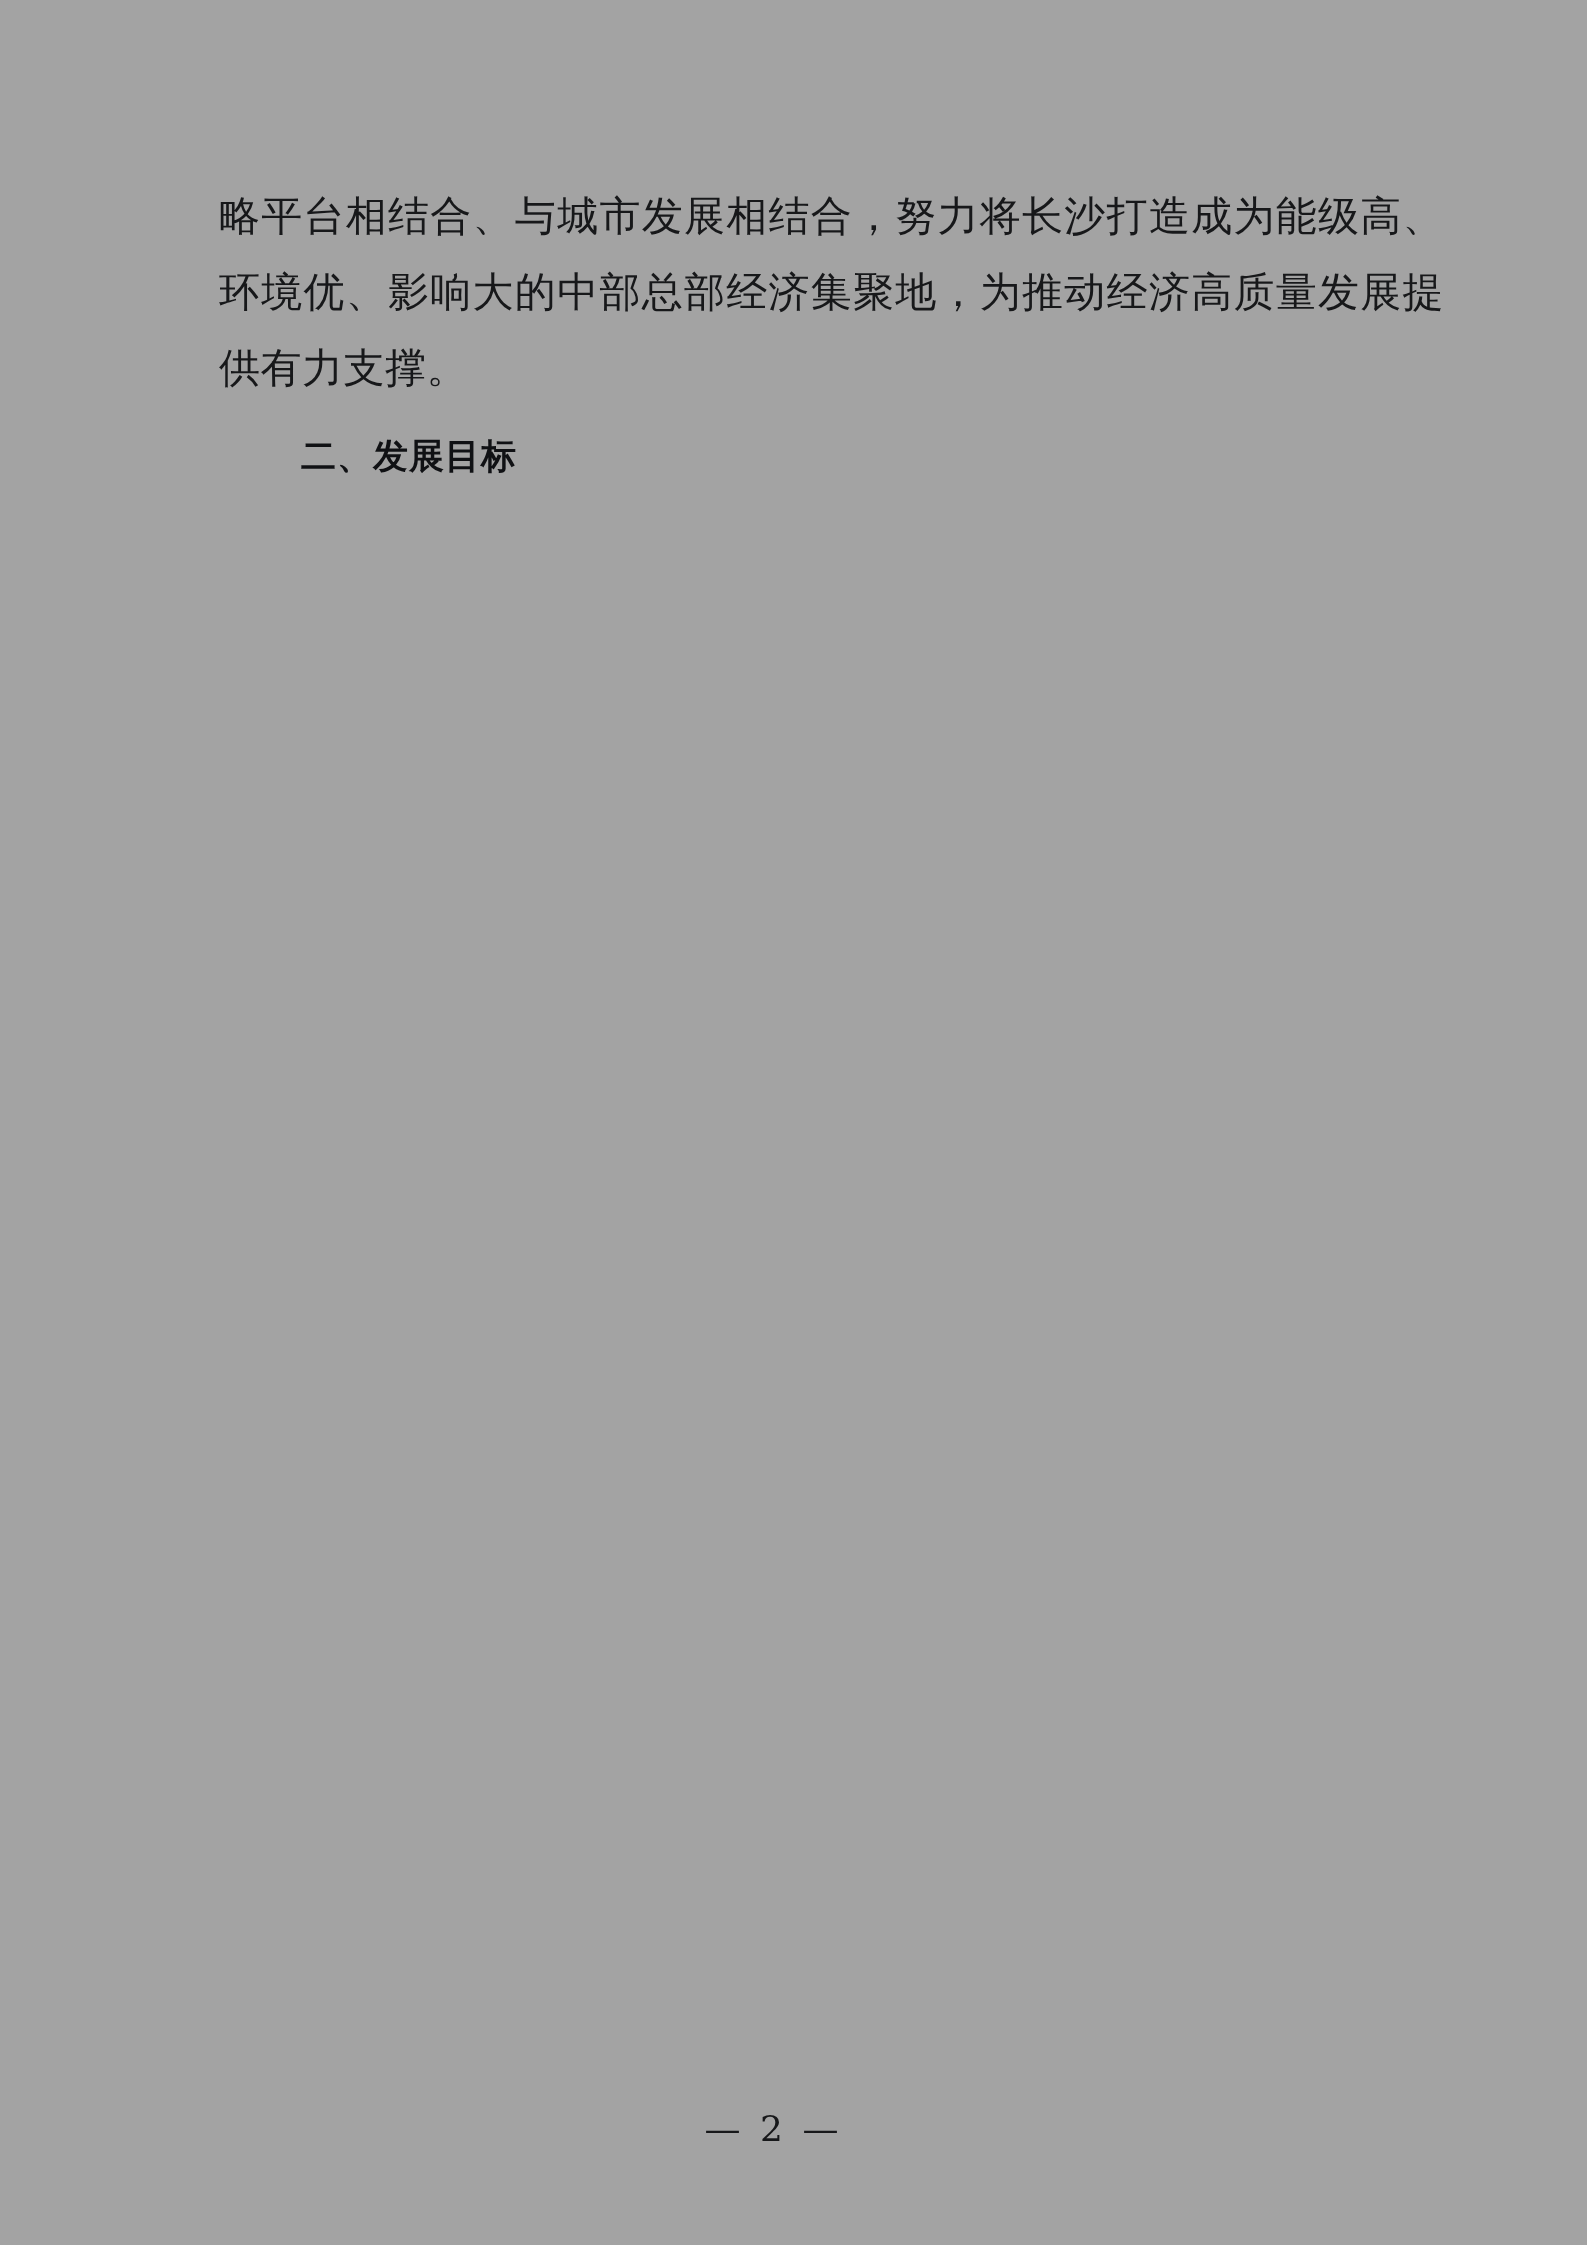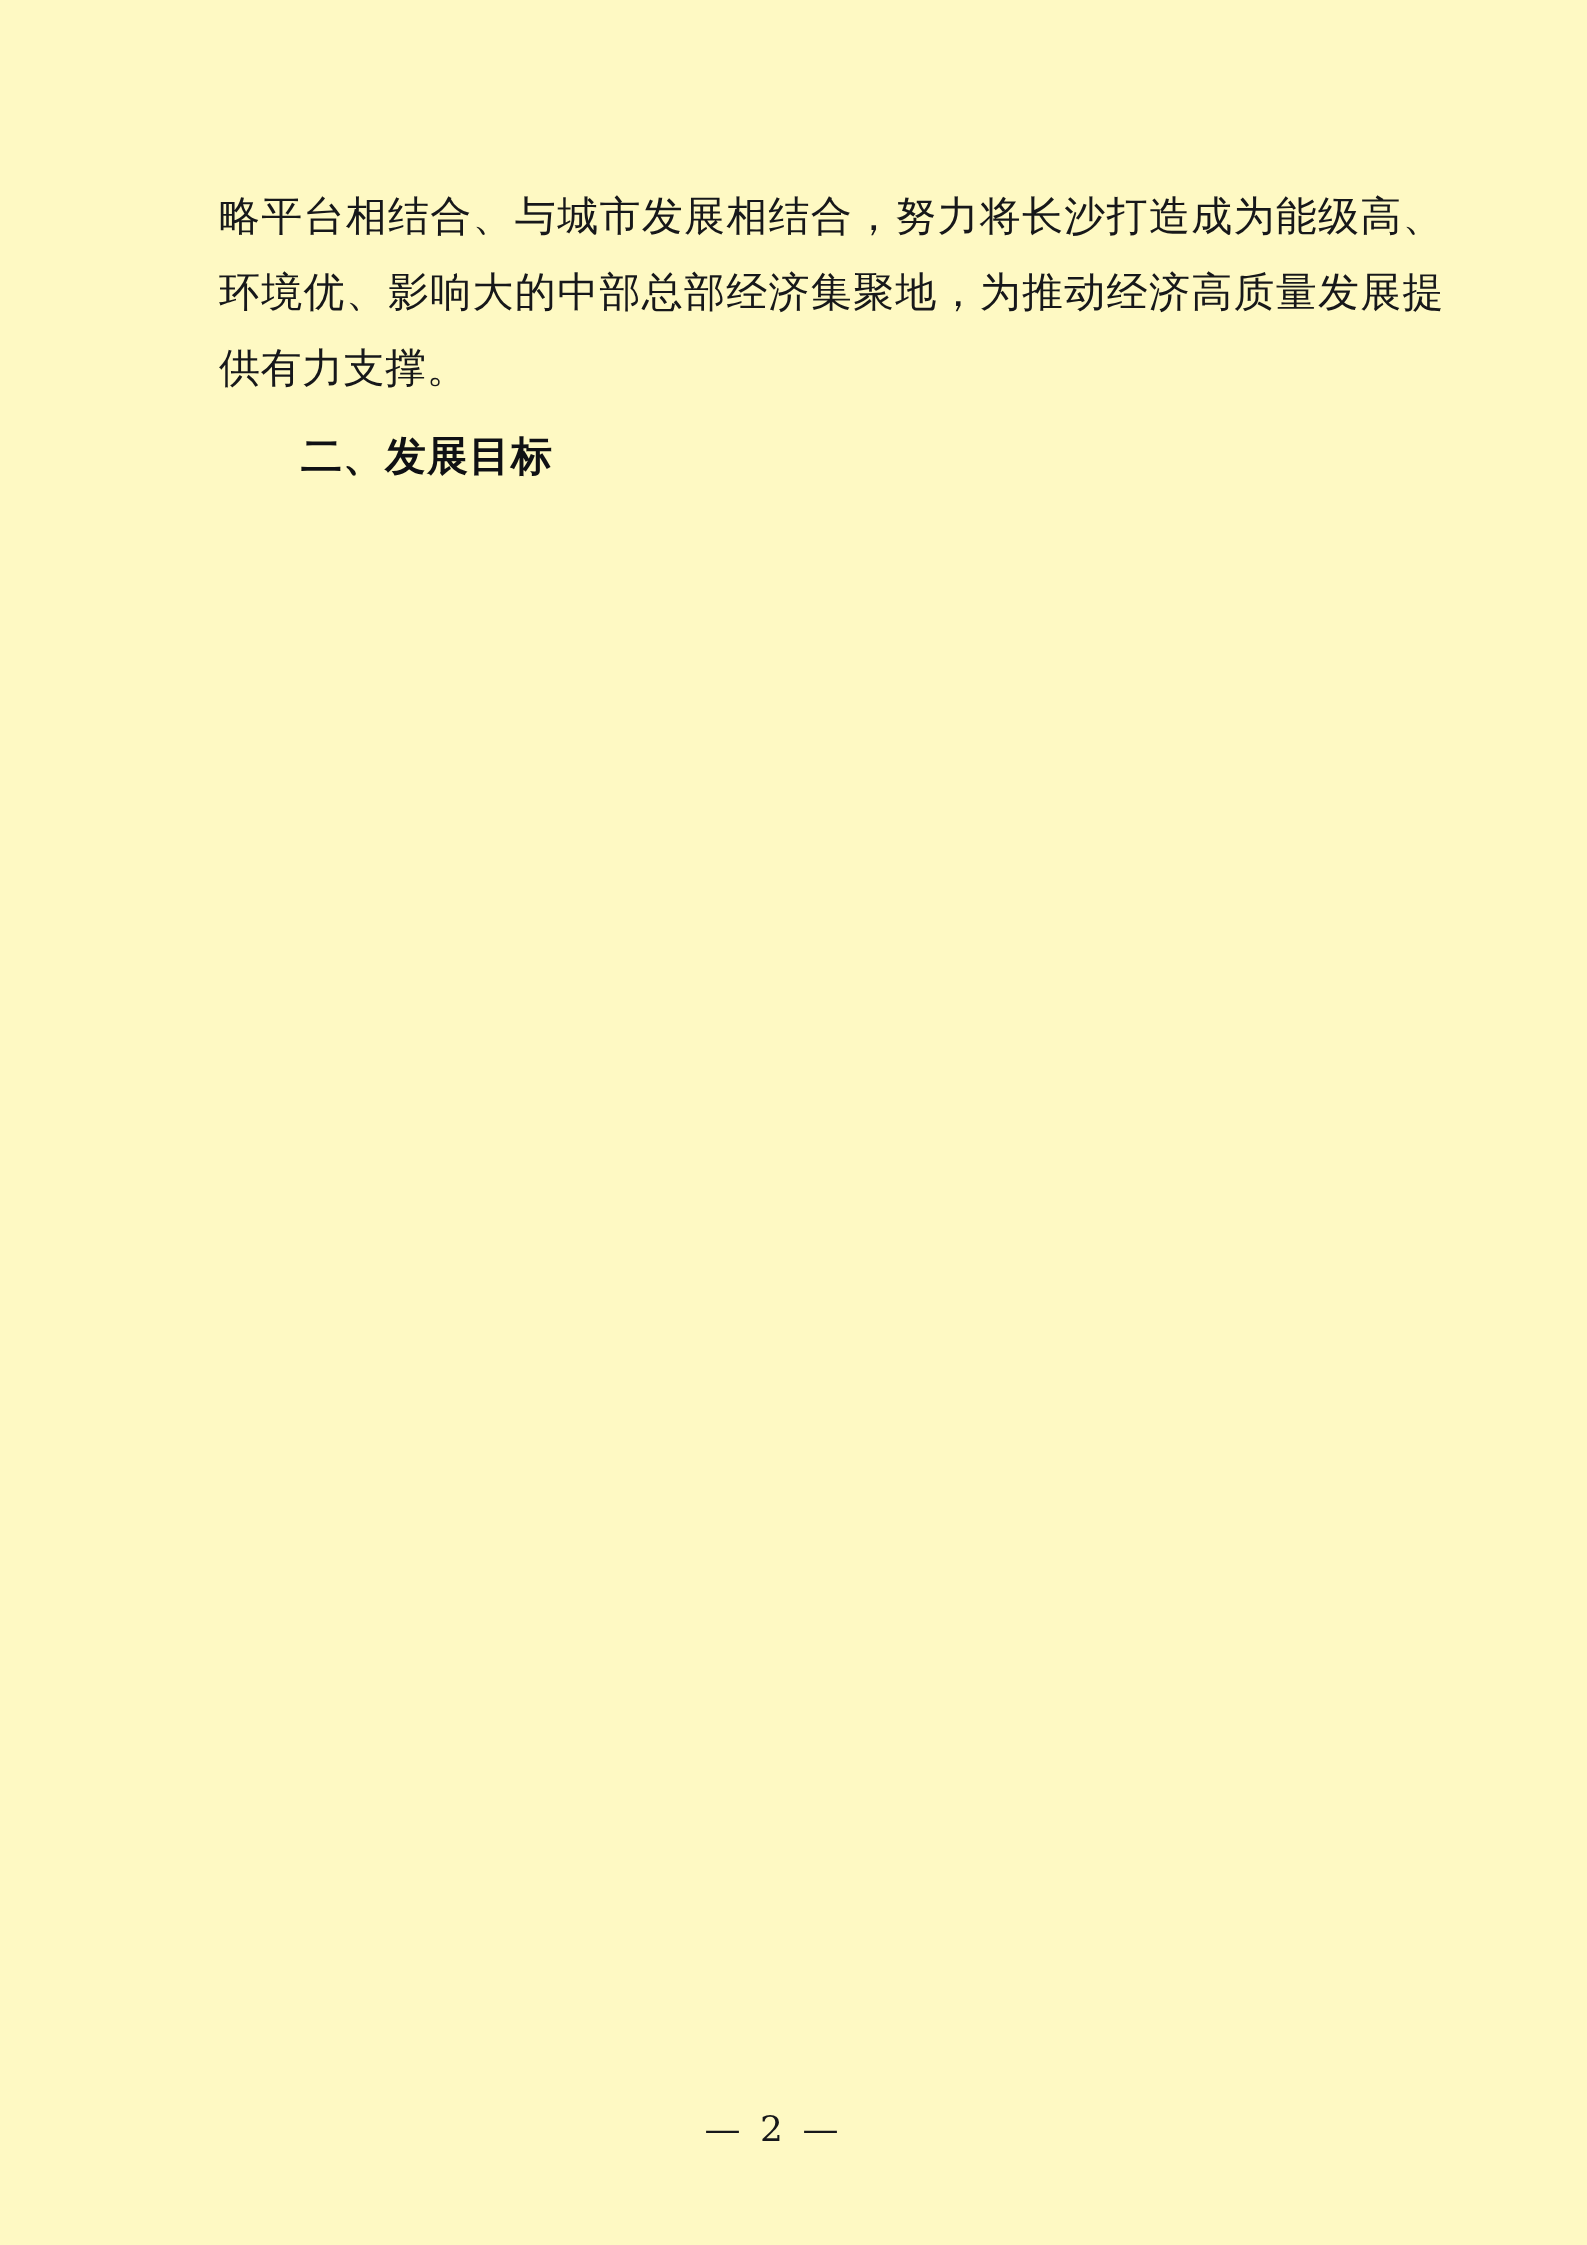--- a/index.html
+++ b/index.html
@@ -13,21 +13,21 @@
     position: relative;
     font-family: "DejaVu Serif", "Liberation Serif", serif;
     color: #1a1a1a;
   }
   .page {
     position: absolute;
     top: 0;
     left: 0;
     width: 1587px;
     height: 2245px;
-    background: #fef9c3;
+    background: #a3a3a3;
     box-sizing: border-box;
     padding: 178px 104px 0 180px;
   }
   .doc-body {
     width: 1225px;
     margin: 0 auto;
   }
   p.para {
     margin: 0 0 6px 0;
     font-size: 41px;
@@ -37,21 +37,21 @@
     letter-spacing: 0.5px;
     font-family: "DejaVu Serif", "Liberation Serif", serif;
     color: #17181a;
     text-indent: 0;
   }
   p.indent {
     text-indent: 82px;
   }
   h2.section-heading {
     margin: 12px 0 4px 0;
-    font-size: 41px;
+    font-size: 35px;
     line-height: 76px;
     font-weight: bold;
     text-indent: 82px;
     font-family: "DejaVu Sans", "Liberation Sans", sans-serif;
     letter-spacing: 1px;
     color: #101114;
   }
   .page-number {
     position: absolute;
     left: 0;

